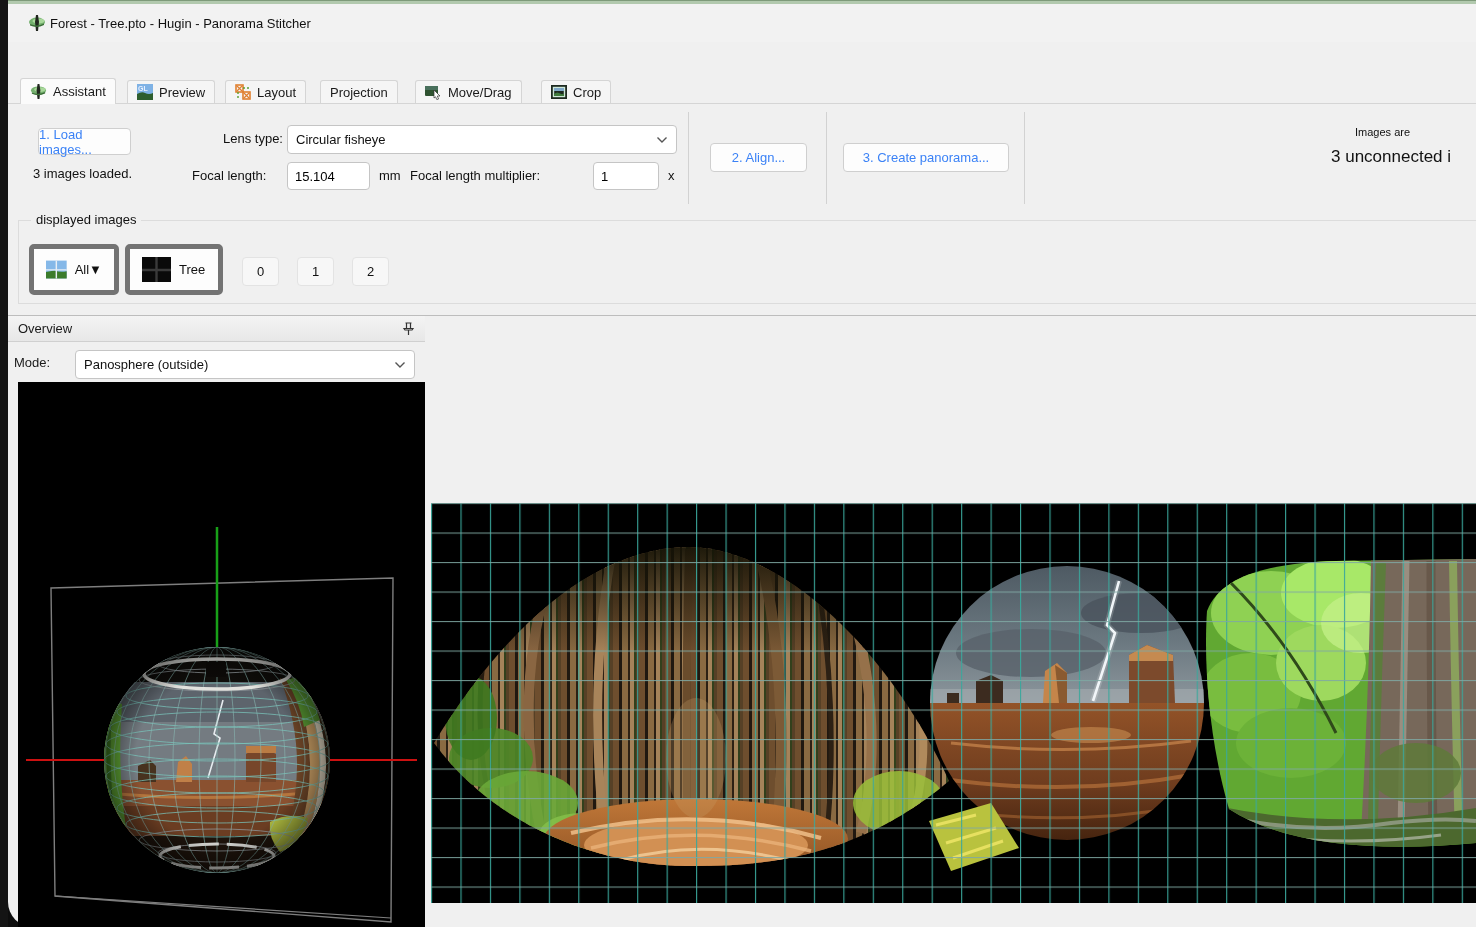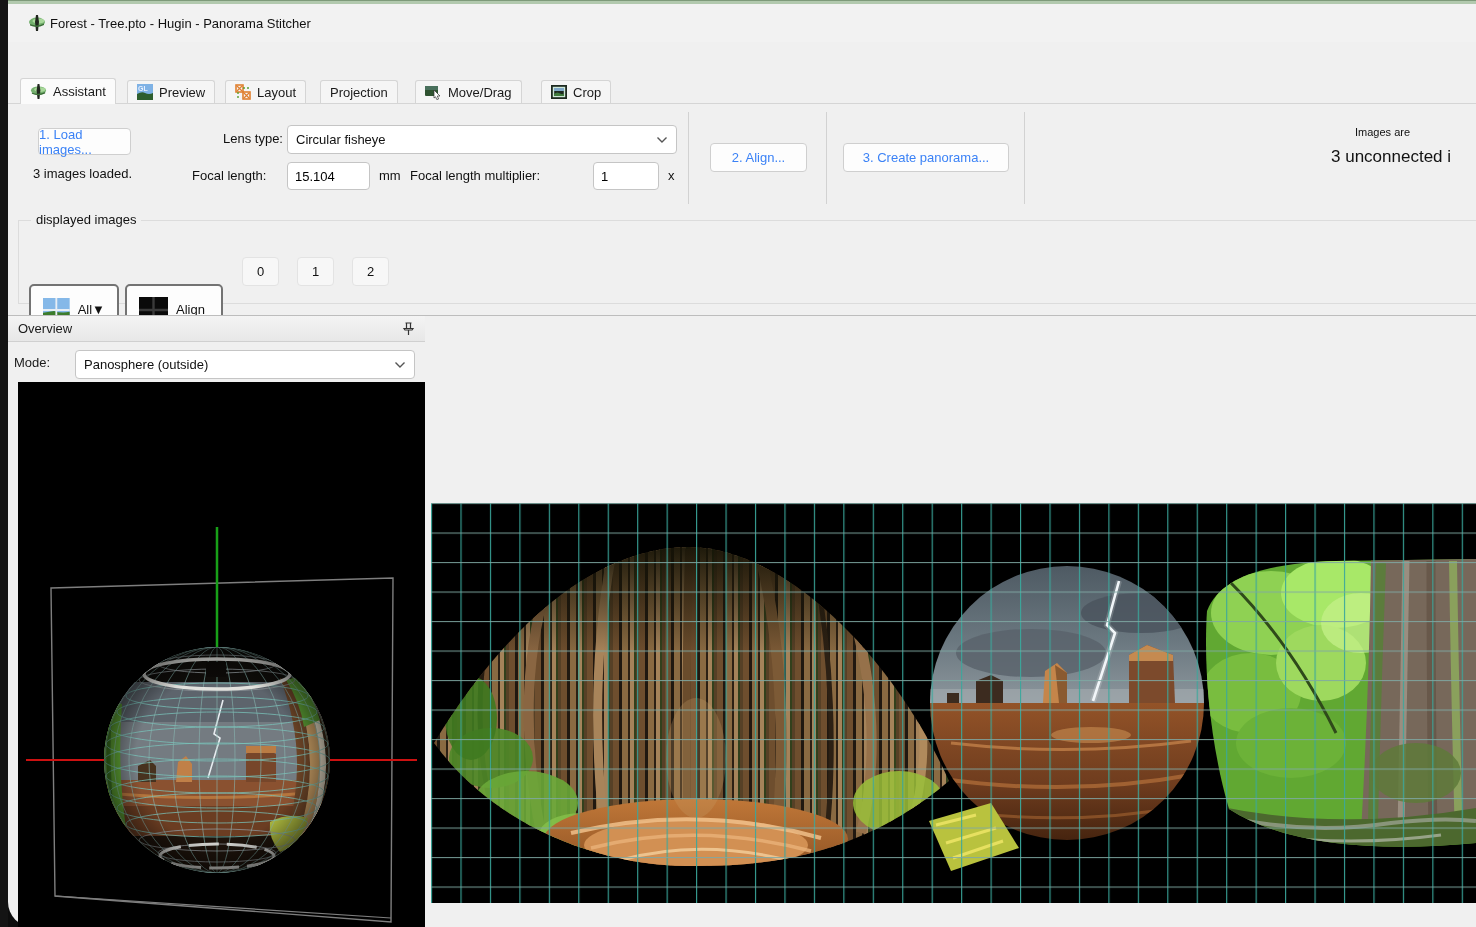--- a/index.html
+++ b/index.html
@@ -24,22 +24,22 @@
        display:flex;align-items:center;justify-content:center;box-sizing:border-box;color:#3b82f6;}
   .tbx{position:absolute;background:#fff;border:1px solid #c5c5c5;border-radius:4px;box-sizing:border-box;
        font-family:"Liberation Sans",sans-serif;font-size:13px;padding:0 7px;color:#000000;outline:none;}
   .combo{position:absolute;background:#fff;border:1px solid #c5c5c5;border-radius:4px;box-sizing:border-box;
          display:flex;align-items:center;padding:4px 8px;color:#111;}
   .combo .cv{flex:1;}
   .lbl{position:absolute;color:#111;white-space:nowrap;}
   .vdiv{position:absolute;width:1px;background:#d2d2d2;}
   .fieldset{position:absolute;left:10px;top:216px;width:1470px;height:84px;border:1px solid #dcdcdc;border-right:none;box-sizing:border-box;}
   .legend{position:absolute;left:12px;top:-9px;background:#f0f0f0;padding:0 5px;color:#111;}
-  .imgbtn{background:#fdfdfd;border:2px solid #737373;border-radius:5px;position:absolute;
-          display:flex;align-items:center;gap:8px;padding:0 12px;box-sizing:border-box;color:#111;margin-top:40px;}
+  .imgbtn{background:#fdfdfd;border:5px solid #737373;border-radius:5px;position:absolute;
+          display:flex;align-items:center;gap:8px;padding:0 12px;box-sizing:border-box;color:#111;}
   .togglebtn{position:absolute;background:#f7f7f7;border:1px solid #e3e3e3;border-radius:4px;
              display:flex;align-items:center;justify-content:center;color:#111;box-sizing:border-box;}
   .ovheader{position:absolute;left:0px;top:311px;width:417px;height:27px;background:linear-gradient(#f4f4f4,#e7e7e7);
             border-top:1px solid #bdbdbd;border-bottom:1px solid #d0d0d0;box-sizing:border-box;}
   .moderow{position:absolute;left:0px;top:338px;width:417px;height:44px;background:#f0f0f0;}
   .splitter{position:absolute;left:417px;top:311px;width:14px;height:612px;background:#f0f0f0;border-top:1px solid #bdbdbd;box-sizing:border-box;}
   .rightpane{position:absolute;left:431px;top:311px;width:1037px;height:612px;background:#f0f0f0;border-top:1px solid #bdbdbd;box-sizing:border-box;}
   svg{display:block;}
   .nosel{user-select:none;}
 </style>
@@ -158,21 +158,21 @@
           <path d="M14.5 0 V25 M0 13 H29" stroke="#e8eef5" stroke-width="2"></path>
         </svg>
         <span>All▼</span>
       </div>
 
       <div class="imgbtn" style="left:106px;top:23px;width:98px;height:51px">
         <svg width="29" height="25" viewBox="0 0 29 25">
           <rect x="0" y="0" width="29" height="25" fill="#0a0a0a"></rect>
           <path d="M14.5 0 V25 M0 13 H29" stroke="#3a3a3a" stroke-width="2.4"></path>
         </svg>
-        <span>Align</span>
+        <span>Tree</span>
       </div>
 
       <div class="togglebtn" style="left:223px;top:36px;width:37px;height:29px">
         <span>0</span>
       </div>
       <div class="togglebtn" style="left:278px;top:36px;width:37px;height:29px">
         <span>1</span>
       </div>
       <div class="togglebtn" style="left:333px;top:36px;width:37px;height:29px">
         <span>2</span>

